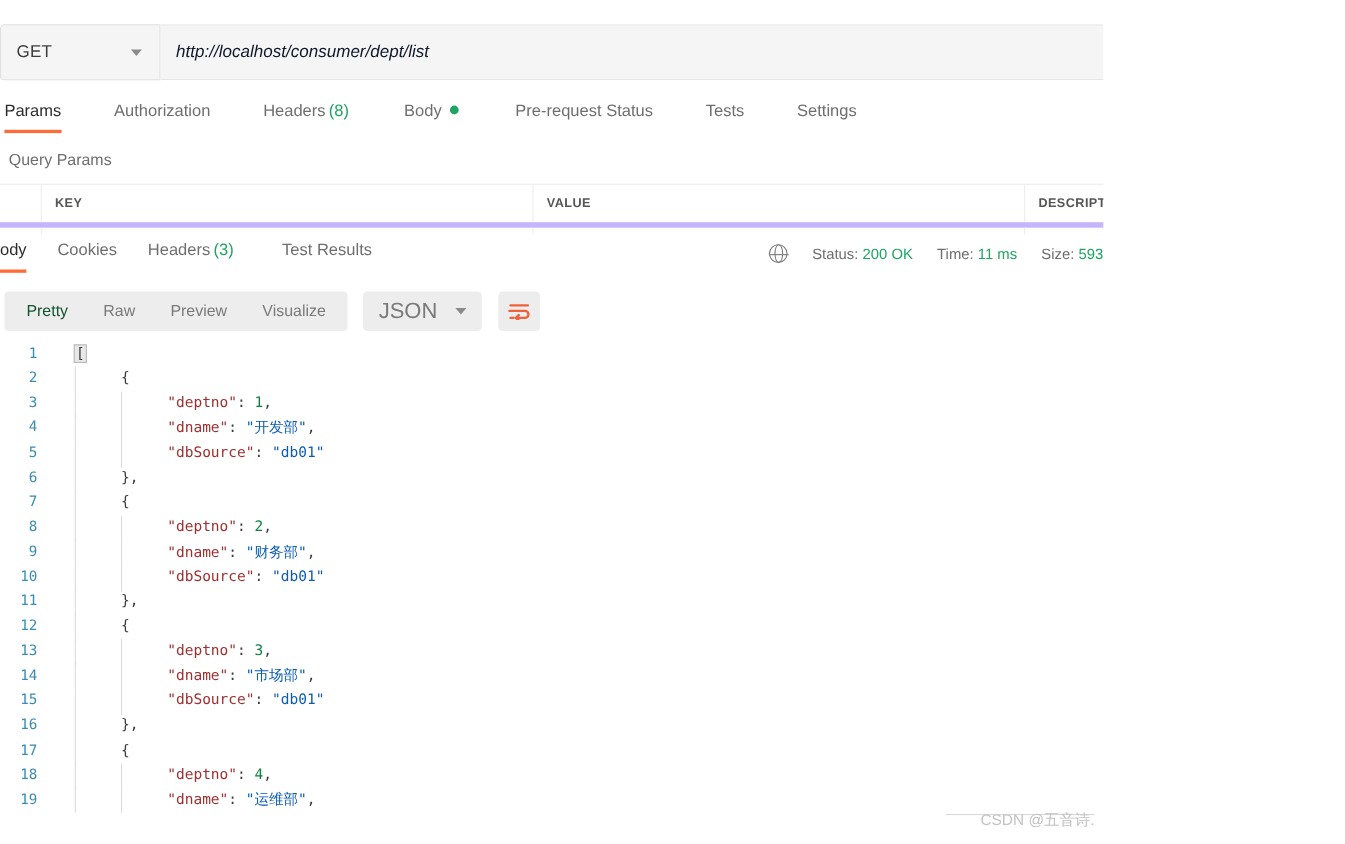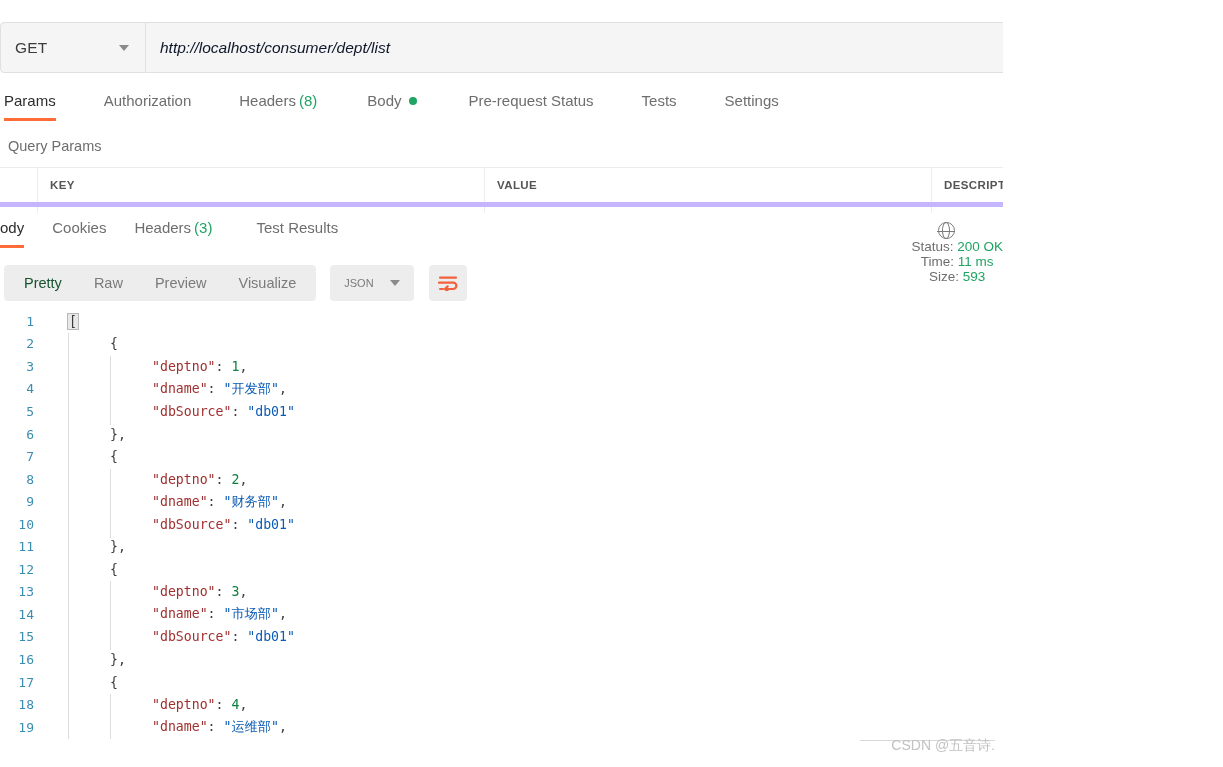--- a/index.html
+++ b/index.html
@@ -165,21 +165,20 @@
     align-items: flex-start;
   }
   .resp-meta {
     position: absolute;
     right: 0; top: 222px;
     display: flex;
     align-items: center;
     font-size: 13.5px;
     color: #6e6e6e;
     white-space: nowrap;
-    flex-direction: column;
   }
   .resp-meta .mitem { margin-left: 22px; }
   .resp-meta .mval { color: #1fa462; }
   .globe {
     width: 17px; height: 17px;
     border: 1.4px solid #7a7a7a;
     border-radius: 50%;
     position: relative;
     display: inline-block;
   }
@@ -229,21 +228,21 @@
   .fmt-select {
     height: 36px;
     margin-left: 14px;
     background: #ededed;
     border-radius: 4px;
     display: flex;
     align-items: center;
     padding: 0 14px;
     cursor: pointer;
   }
-  .fmt-label { font-size: 11px; color: #7a7a7a; margin-right: 16px; }
+  .fmt-label { font-size: 20px; color: #7a7a7a; margin-right: 16px; }
   .caret-gray {
     width: 0; height: 0;
     border-left: 5px solid transparent;
     border-right: 5px solid transparent;
     border-top: 6px solid #8a8a8a;
   }
   .wrap-btn {
     width: 38px; height: 36px;
     margin-left: 15px;
     background: #ededed;

